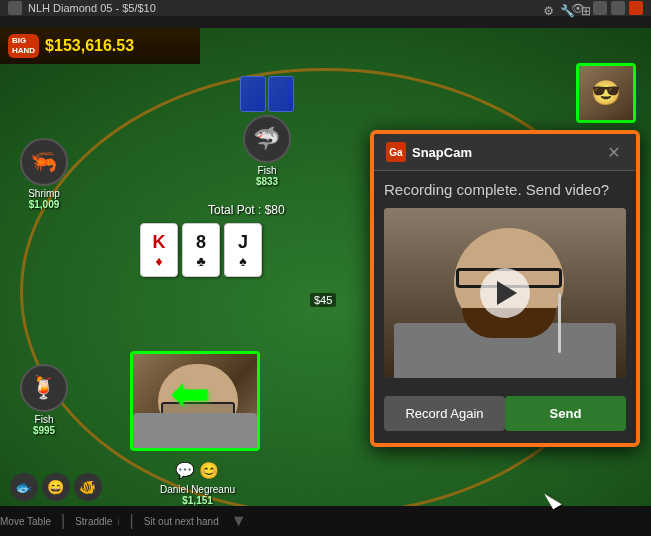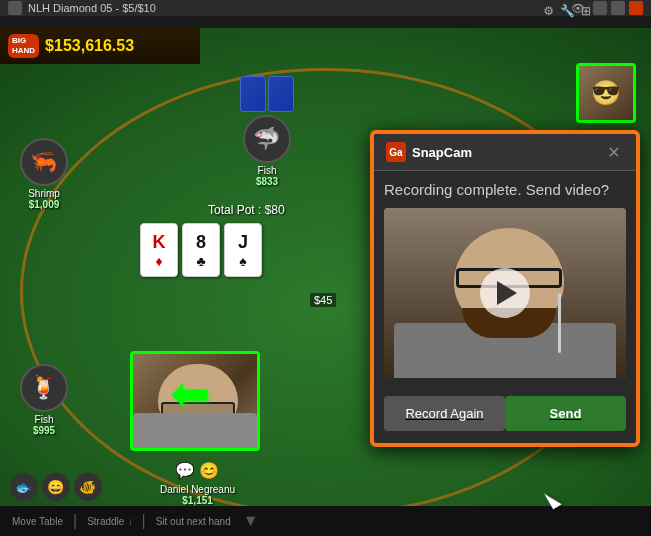--- a/index.html
+++ b/index.html
@@ -233,21 +233,21 @@
     }
 
     
     .action-bar {
       position: absolute;
       bottom: 0; left: 0; right: 0;
       height: 30px;
       background: #111;
       display: flex;
       align-items: center;
-      padding: 0 12px;
+      padding: 0 0;
       gap: 10px;
       z-index: 10;
     }
     .action-item {
       color: #888;
       font-size: 10px;
       cursor: pointer;
     }
 
     
@@ -365,21 +365,20 @@
       border-bottom: 12px solid transparent;
       border-left: 20px solid #333;
       margin-left: 4px;
     }
 
     
     .snapcam-buttons {
       display: flex;
       gap: 0;
       padding: 8px 10px 12px;
-      text-decoration: underline;
     }
     .btn-record-again {
       flex: 1;
       padding: 10px;
       background: #555;
       color: white;
       border: none;
       border-radius: 4px;
       font-size: 13px;
       cursor: pointer;

